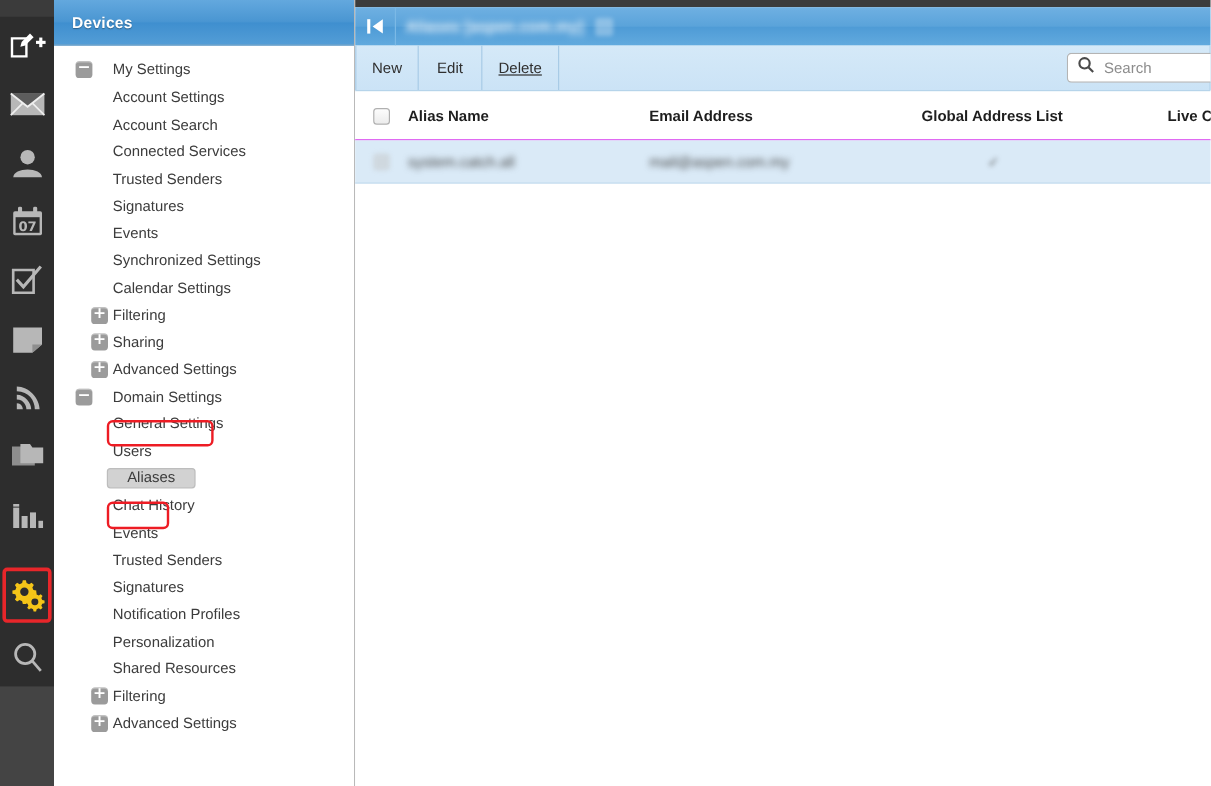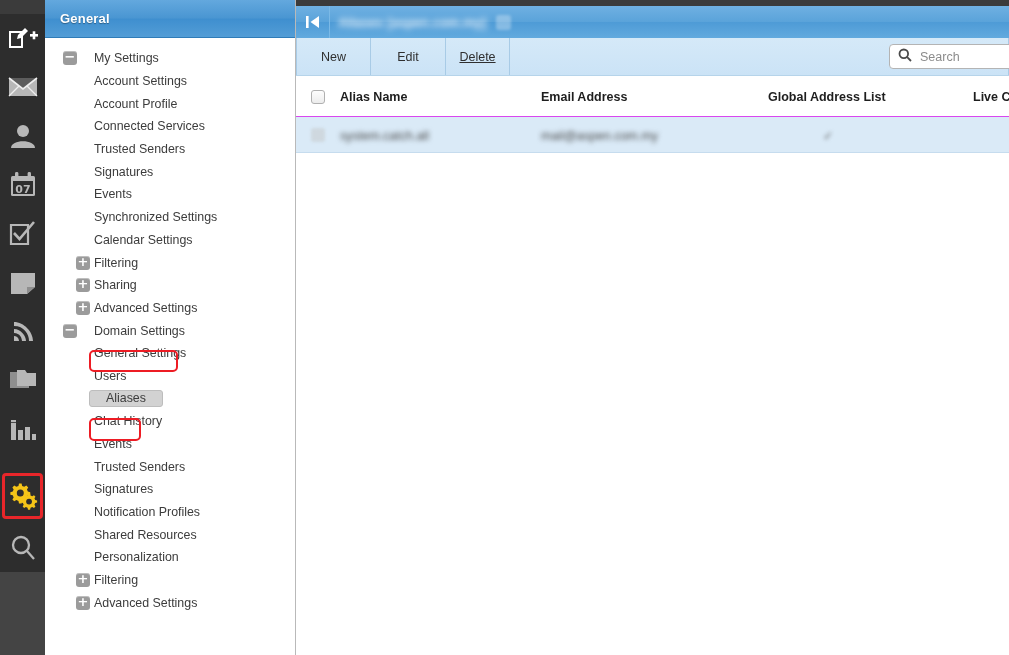--- a/index.html
+++ b/index.html
@@ -189,21 +189,21 @@
     position: absolute;
     left: 0; top: 38px;
     width: 713px; height: 38px;
     background: linear-gradient(to bottom, #d5e9f8 0%, #cbe3f6 100%);
     border-bottom: 1px solid #b6d4ea;
     box-sizing: border-box;
     display: flex;
     align-items: stretch;
   }
   .tb-btn {
-    width: 75px;
+    width: 53px;
     display: flex;
     align-items: center;
     justify-content: center;
     font-size: 12.5px;
     color: #2f2f2f;
     border-right: 1px solid #a8cbe6;
     box-sizing: border-box;
     cursor: pointer;
   }
   .tb-btn:first-child { border-left: 1px solid #a8cbe6; }
@@ -404,32 +404,32 @@
     <div class="rail-icon" style="top:522px;">
       <svg width="26" height="26" viewBox="0 0 26 26">
         <circle cx="11" cy="11" r="8" fill="none" stroke="#b7b7b7" stroke-width="2.3"></circle>
         <line x1="17" y1="17" x2="24" y2="25" stroke="#b7b7b7" stroke-width="2.3"></line>
       </svg>
     </div>
   </div>
 
   <div class="tree-panel">
     <div class="tree-header">
-      <span class="tree-header-title">General</span>
+      <span class="tree-header-title">Devices</span>
     </div>
     <div class="tree-body" id="tree-body">
         <div class="tree-row lvl0">
           <span class="toggle">−</span>
           <span class="tree-label">My Settings</span>
         </div>
         <div class="tree-row lvl2">
           <span class="tree-label">Account Settings</span>
         </div>
         <div class="tree-row lvl2">
-          <span class="tree-label">Account Profile</span>
+          <span class="tree-label">Account Search</span>
         </div>
         <div class="tree-row lvl2">
           <span class="tree-label">Connected Services</span>
         </div>
         <div class="tree-row lvl2">
           <span class="tree-label">Trusted Senders</span>
         </div>
         <div class="tree-row lvl2">
           <span class="tree-label">Signatures</span>
         </div>
@@ -476,24 +476,24 @@
         <div class="tree-row lvl2">
           <span class="tree-label">Trusted Senders</span>
         </div>
         <div class="tree-row lvl2">
           <span class="tree-label">Signatures</span>
         </div>
         <div class="tree-row lvl2">
           <span class="tree-label">Notification Profiles</span>
         </div>
         <div class="tree-row lvl2">
+          <span class="tree-label">Personalization</span>
+        </div>
+        <div class="tree-row lvl2">
           <span class="tree-label">Shared Resources</span>
-        </div>
-        <div class="tree-row lvl2">
-          <span class="tree-label">Personalization</span>
         </div>
         <div class="tree-row lvl1">
           <span class="toggle">+</span>
           <span class="tree-label">Filtering</span>
         </div>
         <div class="tree-row lvl1">
           <span class="toggle">+</span>
           <span class="tree-label">Advanced Settings</span>
         </div>
       </div>

